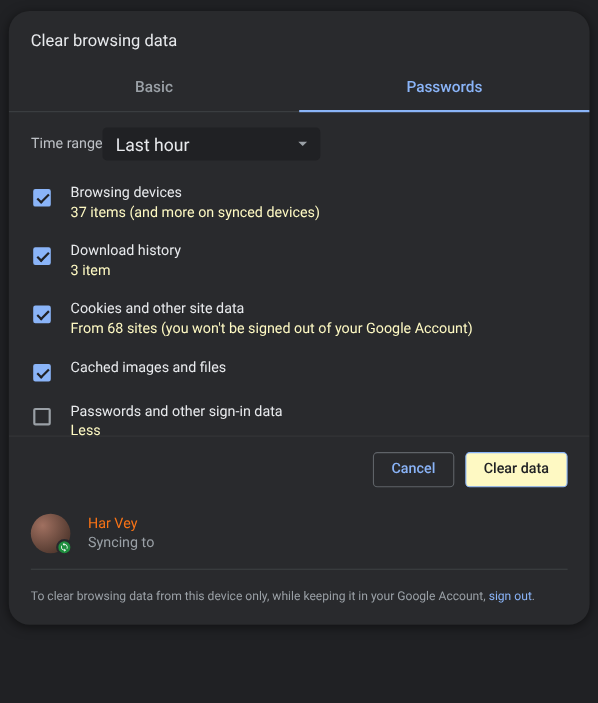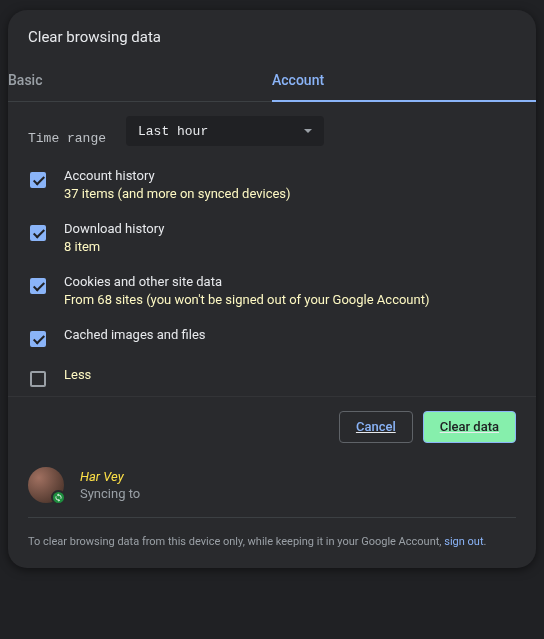--- a/index.html
+++ b/index.html
@@ -26,21 +26,21 @@
       font-size: 15px;
       font-weight: 400;
       color: #e8eaed;
     }
     .tabs {
       display: flex;
       border-bottom: 1px solid #3c4043;
     }
     .tab {
       flex: 1;
-      text-align: left;
+      text-align: center;
       padding: 12px 0 13px 0;
       font-size: 14px;
       font-weight: 500;
       color: #9aa0a6;
       cursor: pointer;
       position: relative;
     }
     .tab.active {
       color: #8ab4f8;
     }
@@ -71,41 +71,40 @@
     }
     .scroll-wrap::-webkit-scrollbar-thumb {
       background: #5f6368;
     }
     .scroll-wrap::-webkit-scrollbar-button:single-button {
       background: #35363a;
       height: 14px;
     }
     .time-row {
       display: flex;
-      align-items: flex-end;
-      gap: 20px;
+      align-items: center;
+      gap: 0;
       margin-bottom: 22px;
       padding-left: 0;
-      font-family: Liberation Mono, monospace;
     }
     .time-label {
       color: #bdc1c6;
       font-size: 13px;
     }
     .select-box {
       background: #202124;
       border-radius: 4px;
       height: 30px;
       width: 198px;
       display: flex;
       align-items: center;
       justify-content: space-between;
       padding: 0 12px;
       color: #e8eaed;
-      font-size: 13px;
+      font-size: 16px;
       cursor: pointer;
     }
     .chev {
       width: 0; height: 0;
       border-left: 4px solid transparent;
       border-right: 4px solid transparent;
       border-top: 4px solid #9aa0a6;
     }
     .item {
       display: flex;
@@ -144,39 +143,38 @@
     .item-text .sub {
       font-size: 13px;
       color: #fef9c3;
     }
     .footer-buttons {
       padding: 14px 20px;
       display: flex;
       justify-content: flex-end;
       gap: 10px;
       border-top: 1px solid rgba(255,255,255,0.05);
-      text-decoration: underline;
     }
     .btn {
       height: 32px;
       padding: 0 16px;
       border-radius: 4px;
       font-size: 13px;
       font-weight: 500;
       cursor: pointer;
       display: flex;
       align-items: center;
     }
     .btn-cancel {
       background: transparent;
       border: 1px solid #5f6368;
       color: #8ab4f8;
     }
     .btn-clear {
-      background: #86efac;
+      background: #fef9c3;
       border: 1px solid #8ab4f8;
       color: #202124;
     }
     .account-section {
       padding: 0 20px 18px 20px;
     }
     .account-row {
       display: flex;
       align-items: center;
       gap: 16px;
@@ -197,22 +195,21 @@
       width: 15px; height: 15px;
       border-radius: 50%;
       background: #1e8e3e;
       border: 2px solid #292a2d;
       display: flex;
       align-items: center; justify-content: center;
     }
     .badge svg { width: 9px; height: 9px; }
     .account-text .name {
       font-size: 13px;
-      color: #fde047;
-      font-style: italic;
+      color: #f97316;
     }
     .account-text .status {
       font-size: 13px;
       color: #9aa0a6;
       margin-top: 2px;
     }
     .note {
       font-size: 11px;
       color: #9aa0a6;
       line-height: 1.5;
@@ -225,47 +222,47 @@
   </style>
 </head>
 <body>
 
 <div class="dialog">
 
   <div class="dialog-title">Clear browsing data</div>
 
   <div class="tabs">
     <div class="tab">Basic</div>
-    <div class="tab active">Account</div>
+    <div class="tab active">Passwords</div>
   </div>
 
   <div class="body-area">
     <div class="scroll-wrap">
 
       <div class="time-row">
         <span class="time-label">Time range</span>
         <div class="select-box">
           <span>Last hour</span>
           <span class="chev"></span>
         </div>
       </div>
 
       <div class="item">
         <div class="checkbox checked"></div>
         <div class="item-text">
-          <div class="title">Account history</div>
+          <div class="title">Browsing devices</div>
           <div class="sub">37 items (and more on synced devices)</div>
         </div>
       </div>
 
       <div class="item">
         <div class="checkbox checked"></div>
         <div class="item-text">
           <div class="title">Download history</div>
-          <div class="sub">8 item</div>
+          <div class="sub">3 item</div>
         </div>
       </div>
 
       <div class="item">
         <div class="checkbox checked"></div>
         <div class="item-text">
           <div class="title">Cookies and other site data</div>
           <div class="sub">From 68 sites (you won't be signed out of your Google Account)</div>
         </div>
       </div>
@@ -273,20 +270,21 @@
       <div class="item">
         <div class="checkbox checked"></div>
         <div class="item-text">
           <div class="title">Cached images and files</div>
         </div>
       </div>
 
       <div class="item">
         <div class="checkbox"></div>
         <div class="item-text">
+          <div class="title">Passwords and other sign-in data</div>
           <div class="sub">Less</div>
         </div>
       </div>
 
       <div class="item" style="margin-bottom:6px;">
 
         <div class="item-text">
           <div class="title">Autofill form data</div>
         </div>
       </div>

